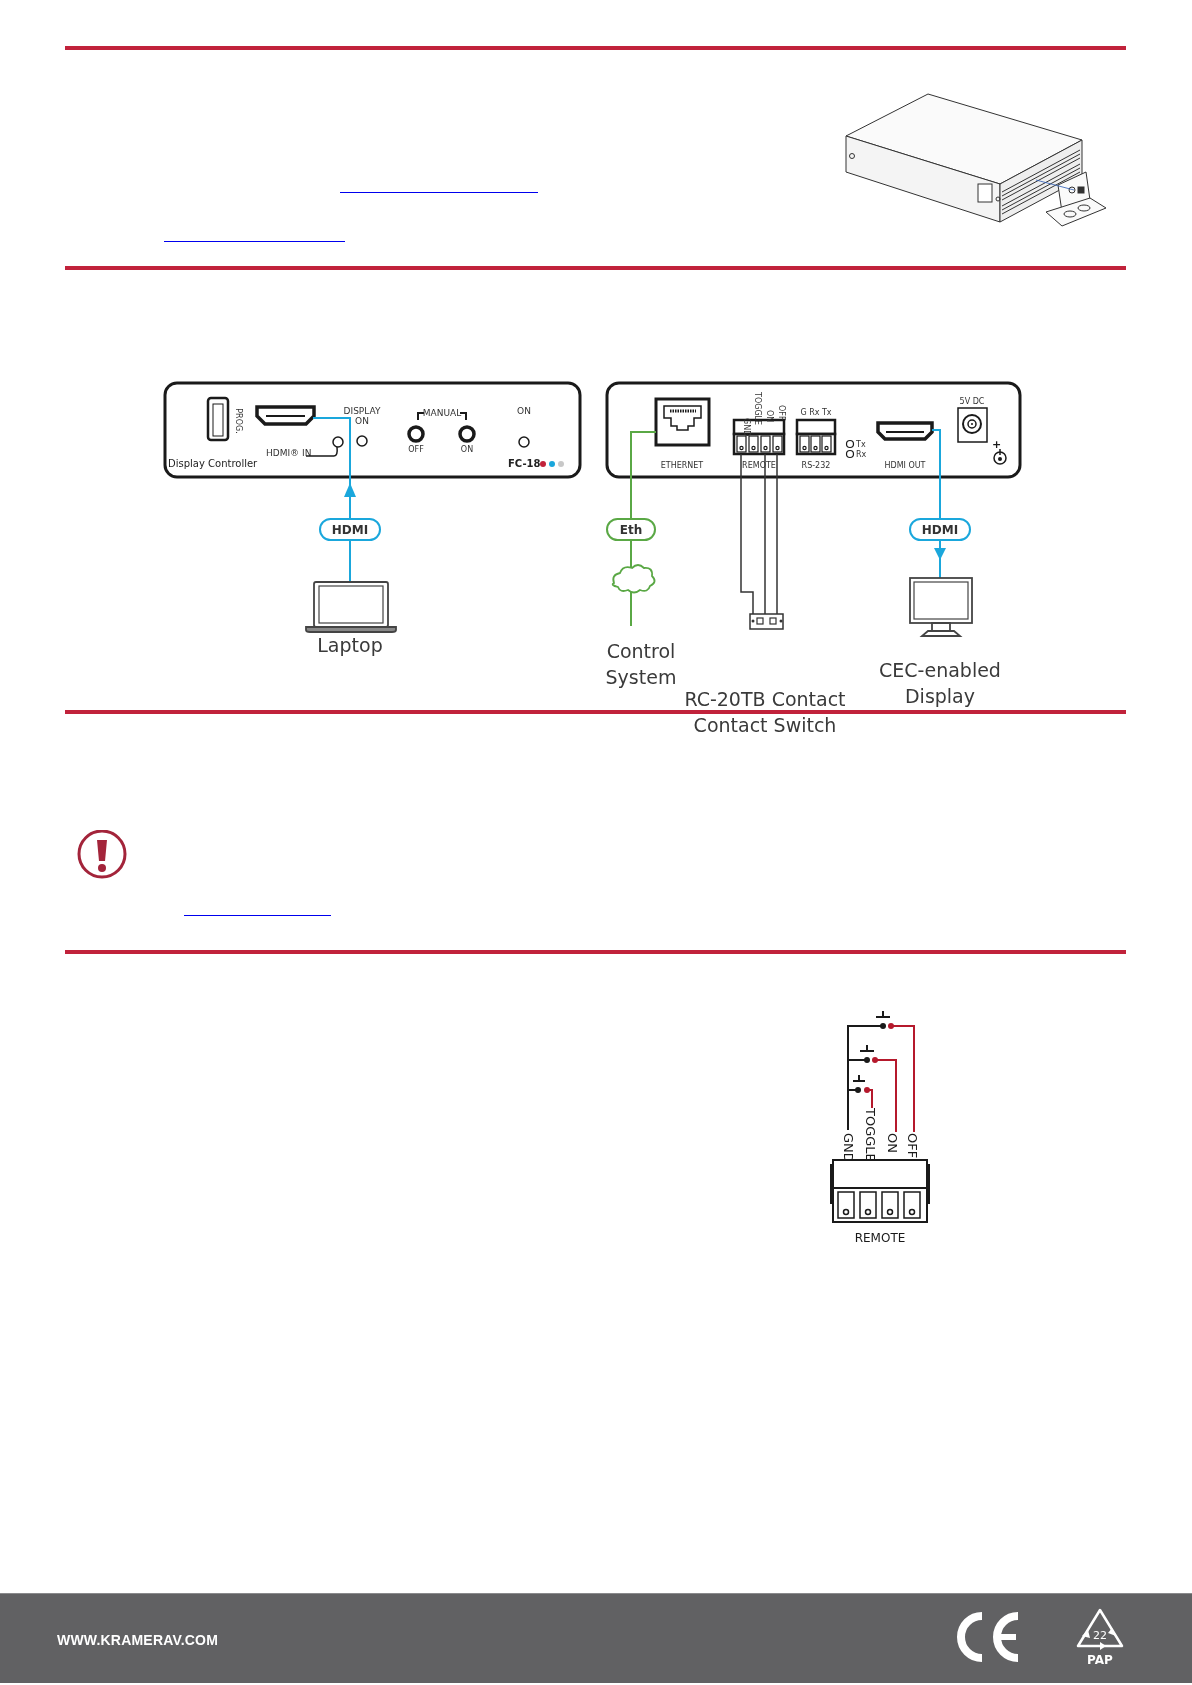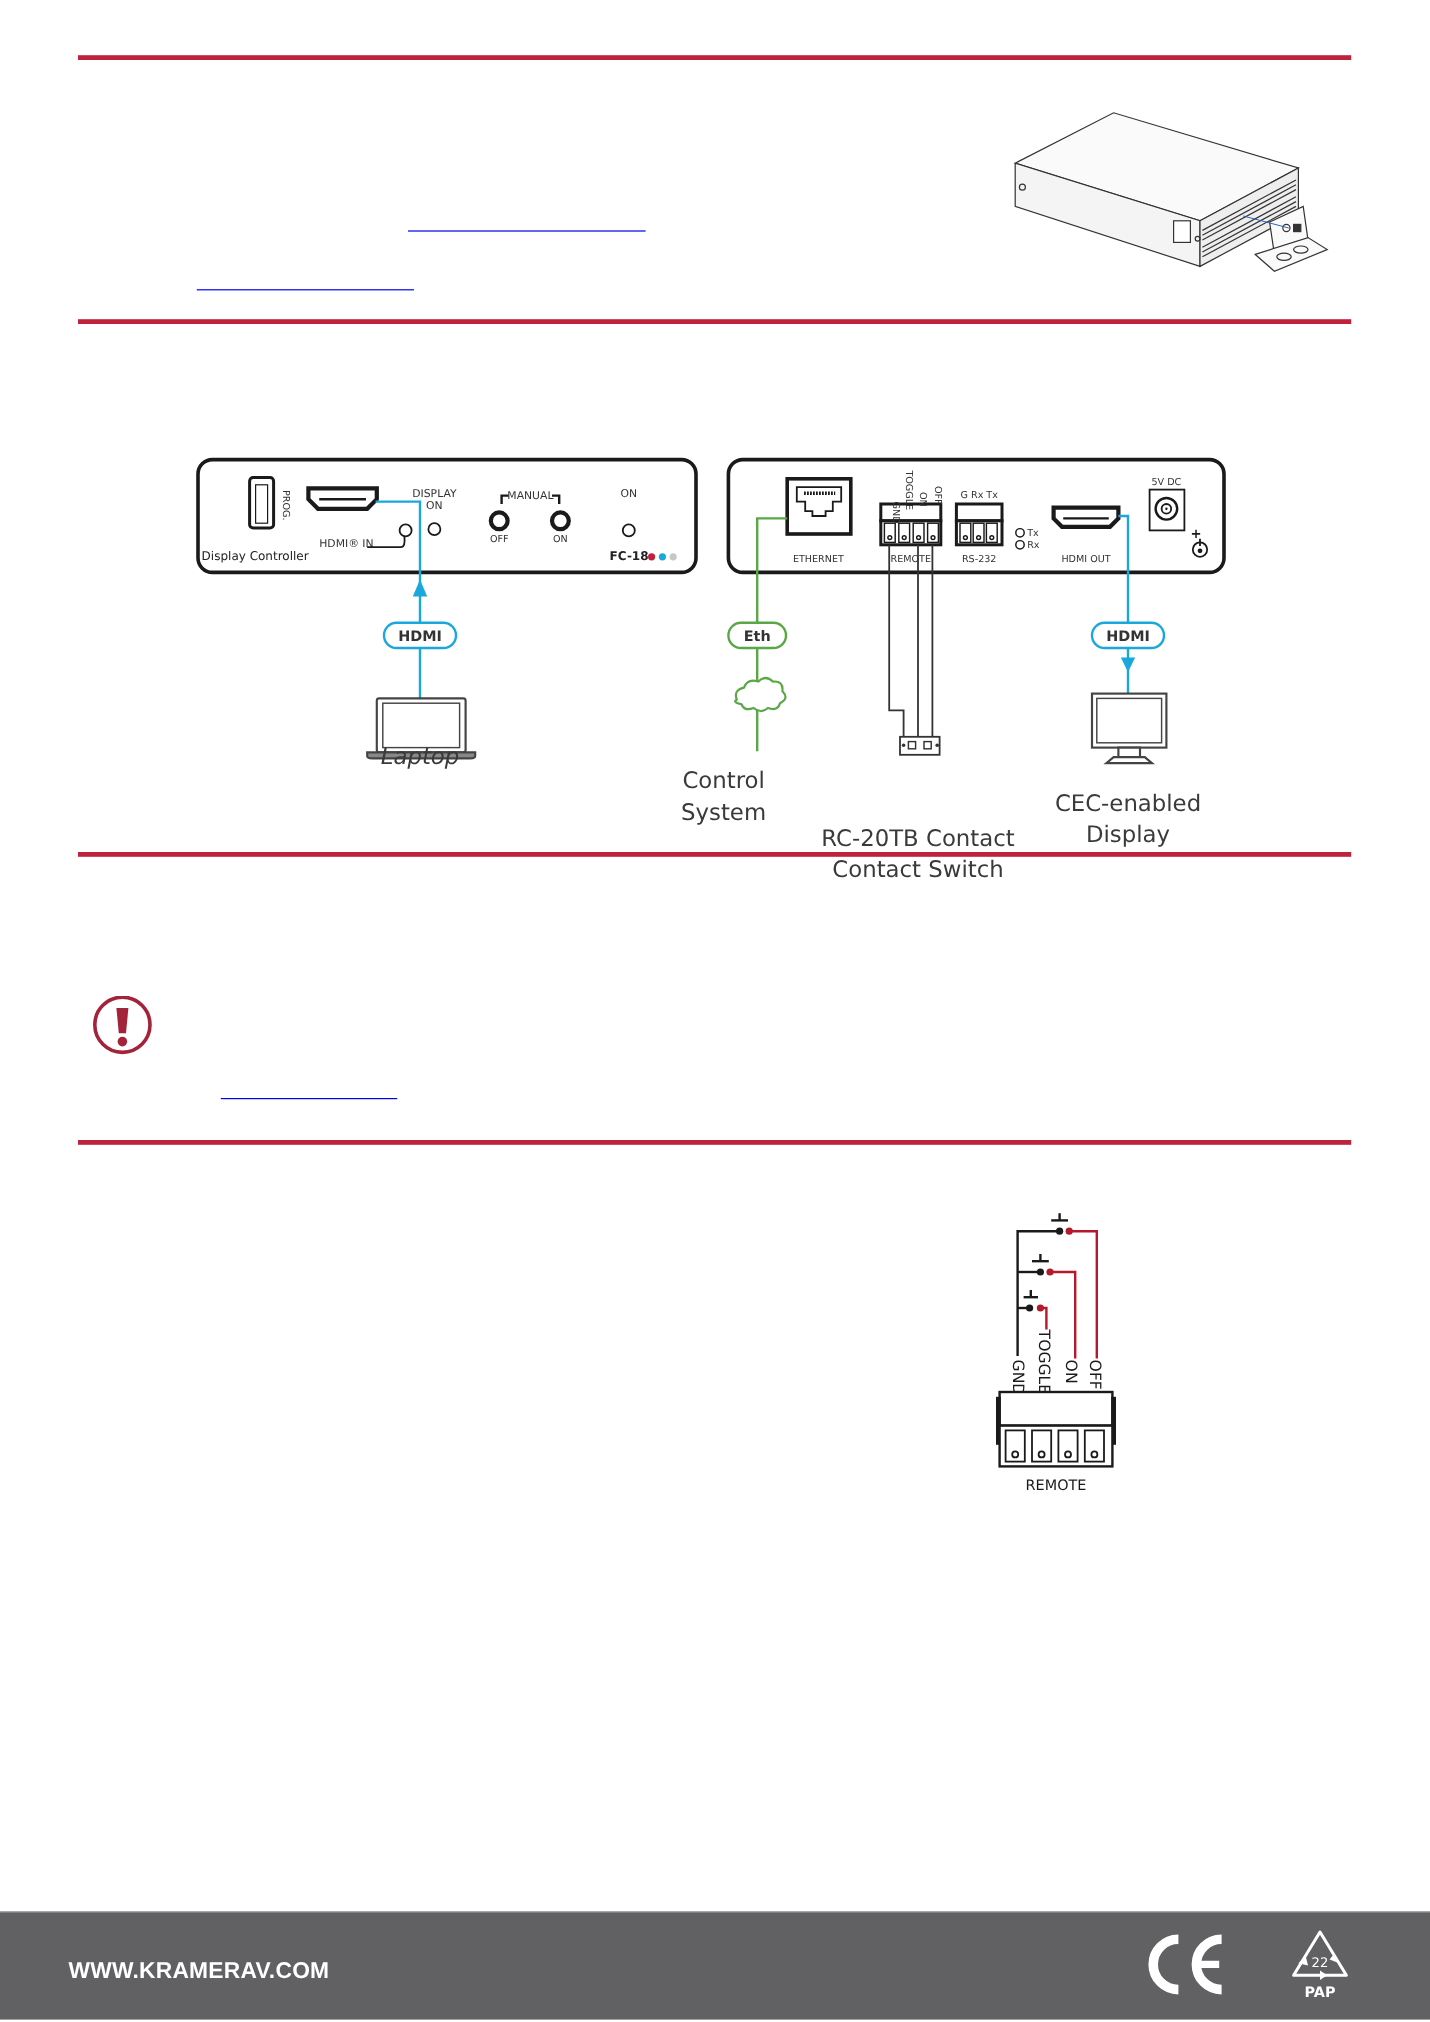--- a/index.html
+++ b/index.html
@@ -2,21 +2,21 @@
 <html><head>
 <meta charset="utf-8">
 <style>
   html, body { margin: 0; padding: 0; background: #ffffff; }
   body { width: 1192px; height: 1685px; position: relative; overflow: hidden; font-family: "DejaVu Sans", sans-serif; }
   .rule { position: absolute; left: 65px; width: 1061px; height: 4px; background: #c1223b; }
   .link-line { position: absolute; height: 1px; background: #0000ee; }
   .abs { position: absolute; }
   svg text { font-family: "DejaVu Sans", sans-serif; }
   .footer { position: absolute; left: 0; top: 1593px; width: 1192px; height: 89px; background: #616163; border-top: 1px solid #8a8a8c; }
-  .footer-url { position: absolute; left: 57px; top: 38px; color: #ffffff; font-family: "Liberation Sans", sans-serif; font-weight: bold; font-size: 19px; letter-spacing: 0.2px; }
+  .footer-url { position: absolute; left: 57px; top: 38px; color: #ffffff; font-family: "Liberation Sans", sans-serif; font-weight: bold; font-size: 14px; letter-spacing: 0.2px; }
   .caption { position: absolute; font-family: "DejaVu Sans", sans-serif; color: #3a3a3a; font-size: 19px; text-align: center; line-height: 26px; }
 </style>
 </head>
 <body>
 
 <div class="rule" style="top:46px"></div>
 <div class="rule" style="top:266px"></div>
 <div class="rule" style="top:710px"></div>
 <div class="rule" style="top:950px"></div>
 
@@ -171,22 +171,22 @@
   </g>
 
   <g fill="#fff" stroke="#444" stroke-width="1.8">
     <rect x="910" y="578" width="62" height="45"></rect>
     <rect x="914" y="582" width="54" height="37" stroke-width="1.2"></rect>
     <polygon points="932,623 950,623 950,631 932,631"></polygon>
     <path d="M922,636 L960,636 L954,631 L928,631 Z"></path>
   </g>
 </svg>
 
-<div class="caption" style="left:300px; top:618px; width:100px;font-style:italic;">Laptop</div>
-<div class="caption" style="left:552px; top:638px; width:102px;">
+<div class="caption" style="left:300px; top:632px; width:100px;">Laptop</div>
+<div class="caption" style="left:590px; top:638px; width:102px;">
   <div>Control</div>
   <div>System</div>
 </div>
 <div class="caption" style="left:680px; top:638px; width:170px;margin-top:48px;">
   <div>RC-20TB Contact</div>
   <div>Contact Switch</div>
 </div>
 <div class="caption" style="left:870px; top:657px; width:140px;">
   <div>CEC-enabled</div>
   <div>Display</div>

